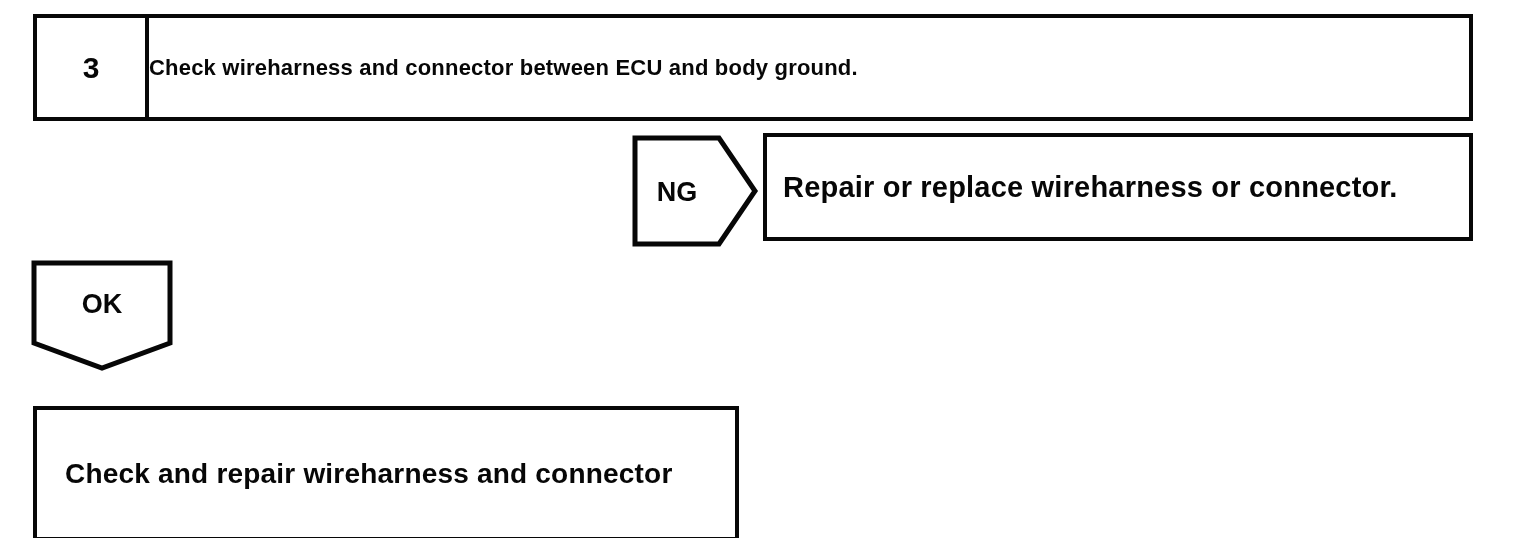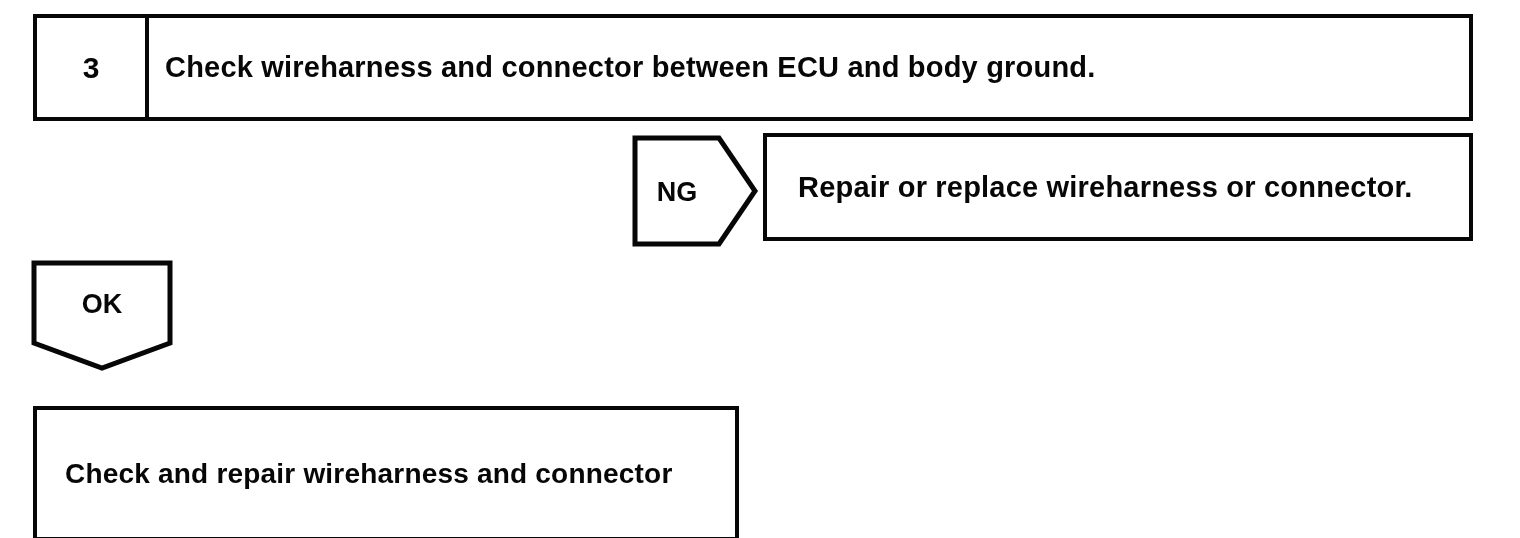--- a/index.html
+++ b/index.html
@@ -36,43 +36,42 @@
     box-sizing: border-box;
     display: flex;
     align-items: center;
     justify-content: center;
     font-size: 30px;
   }
   .step-instruction-cell {
     flex: 1;
     display: flex;
     align-items: center;
-    padding-left: 16px;
-    font-size: 29px;
+    font-size: 22px;
     letter-spacing: 0.2px;
     white-space: nowrap;
   }
 
   
   .ng-connector {
     position: absolute;
     left: 632px;
     top: 134px;
   }
   .ng-action-box {
     position: absolute;
     left: 763px;
     top: 133px;
     width: 710px;
     height: 108px;
     border: 4px solid #070707;
     box-sizing: border-box;
     display: flex;
     align-items: center;
-    padding-left: 31px;
+    padding-left: 16px;
     font-size: 29px;
     letter-spacing: 0.2px;
     white-space: nowrap;
     background: #ffffff;
   }
 
   
   .ok-connector {
     position: absolute;
     left: 31px;

